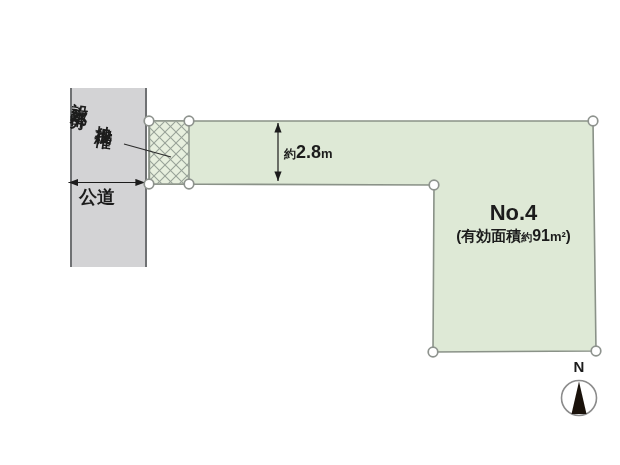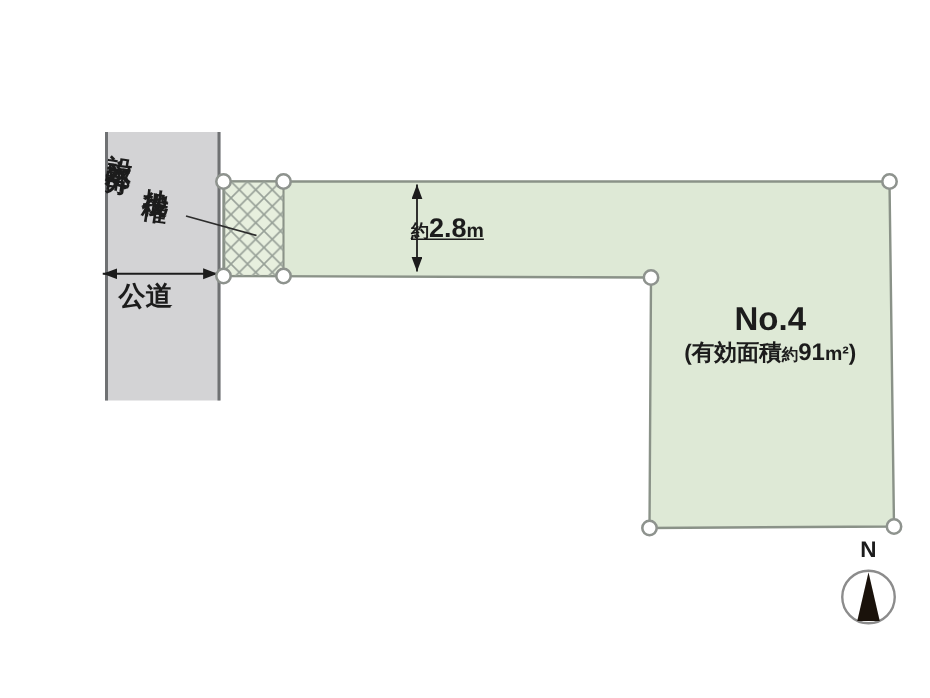--- a/index.html
+++ b/index.html
@@ -27,21 +27,21 @@
     letter-spacing: 3px;
     font-size: 17px;
     transform: rotate(8deg);
     transform-origin: top center;
   }
   .center { text-align: center; }
   .road-label { left: 70px; top: 187px; width: 54px; }
   .road-label .l1 { font-size: 18px; }
   .road-label .l2 { font-size: 17px; margin-top: 1px; }
   .road-label .small { font-size: 13px; }
-  .dim28 { left: 274px; top: 142px; text-decoration: underline; }
+  .dim28 { left: 284px; top: 142px; }
   .dim28 .pre { font-size: 12px; }
   .dim28 .val { font-size: 18px; }
   .dim28 .unit { font-size: 13px; }
   .parcel-label { left: 432px; top: 201px; width: 163px; }
   .parcel-label .l1 { font-size: 22px; line-height: 24px; }
   .parcel-label .l2 { font-size: 21px; line-height: 23px; margin-top: 1px; }
   .parcel-label .l2 .pre { font-size: 12px; }
   .parcel-label .l2 .unit { font-size: 17px; }
   .parcel-label .l3 { font-size: 15px; line-height: 18px; margin-top: 2px; }
   .parcel-label .l3 .pre { font-size: 11px; }

